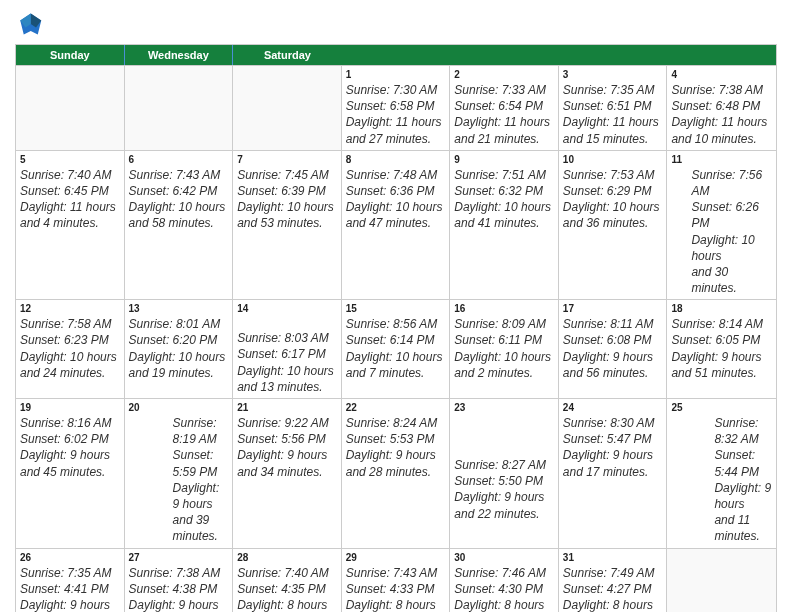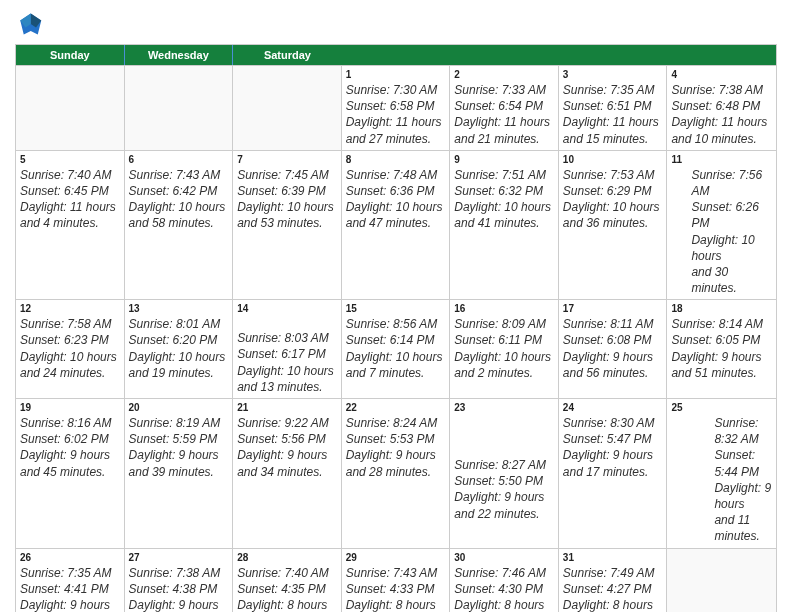--- a/index.html
+++ b/index.html
@@ -273,21 +273,21 @@
         <div class="cal-row">
           <div class="cal-cell">
             <div class="day-num">19</div>
             <div class="cell-info" style="white-space: pre-line;">Sunrise: 8:16 AM
 Sunset: 6:02 PM
 Daylight: 9 hours
 and 45 minutes.</div>
           </div>
           <div class="cal-cell">
             <div class="day-num">20</div>
-            <div class="cell-info" style="white-space: pre-line;">Sunrise: 8:19 AM
+            <div class="cell-info" style="white-space: pre-line; margin-left: 44px;">Sunrise: 8:19 AM
 Sunset: 5:59 PM
 Daylight: 9 hours
 and 39 minutes.</div>
           </div>
           <div class="cal-cell">
             <div class="day-num">21</div>
             <div class="cell-info" style="white-space: pre-line;">Sunrise: 9:22 AM
 Sunset: 5:56 PM
 Daylight: 9 hours
 and 34 minutes.</div>

